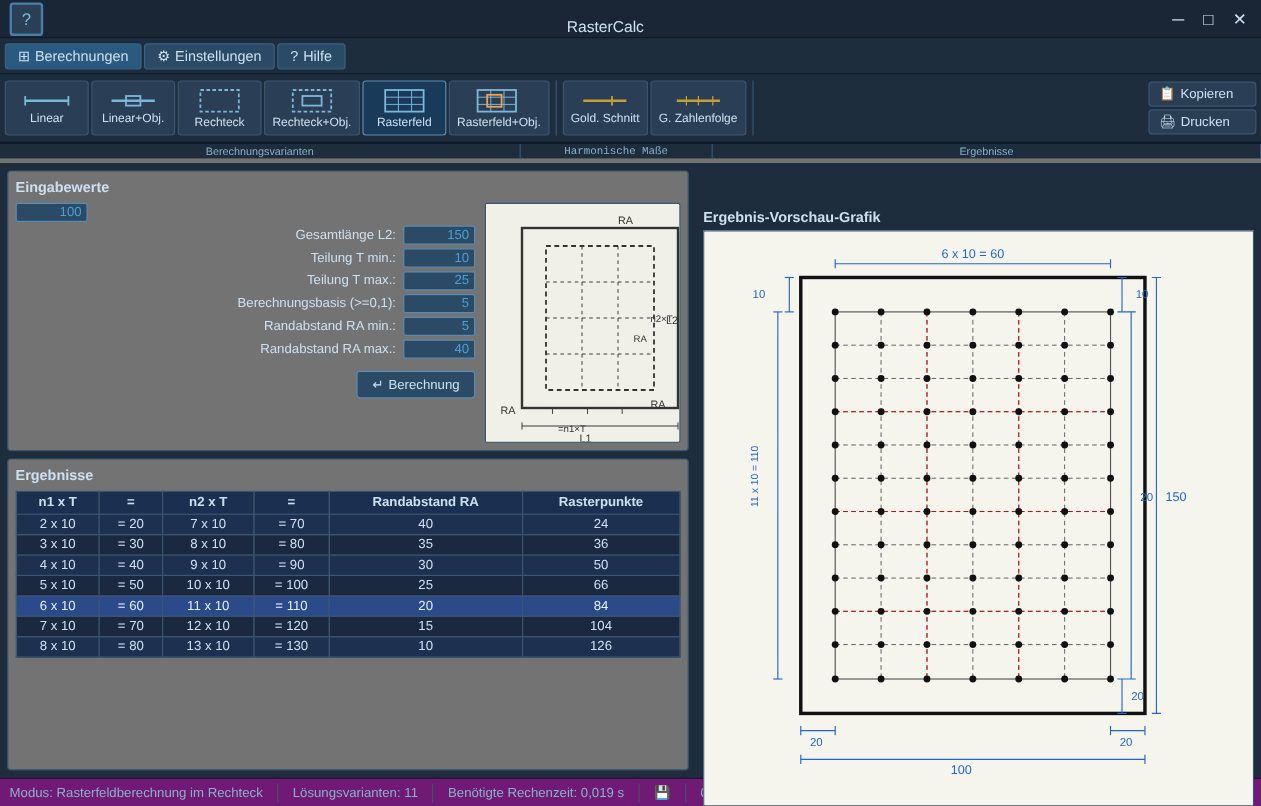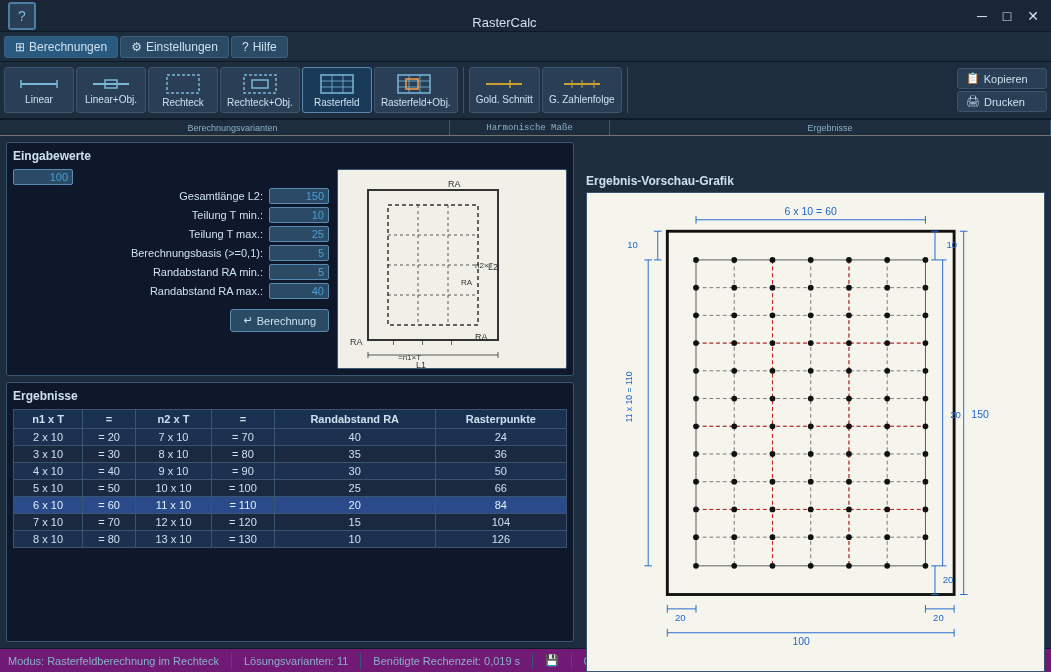--- a/index.html
+++ b/index.html
@@ -91,43 +91,42 @@
       display: flex; align-items: center; gap: 4px;
       background: #2a3f55; border: 1px solid #3a5570;
       color: #cce0f0; padding: 3px 8px; border-radius: 3px;
       cursor: pointer; font-size: 11px; min-width: 90px;
     }
     
     #toolbar-labels {
       height: 16px;
       background: #1e2d3d;
       display: flex;
-      border-bottom: 1px solid #737373;
-      padding-left: 16px;
+      border-bottom: 4px solid #737373;
     }
     .tbl-section {
       display: flex; align-items: center; justify-content: center;
       font-size: 9px; color: #8ab0c8; border-right: 1px solid #3a5570;
     }
     
     #main {
       display: flex;
       height: calc(672px - 32px - 30px - 58px - 16px - 24px);
       background: #1e2d3d;
     }
     
     #left-panel {
       width: 580px;
       display: flex;
       flex-direction: column;
       padding: 6px;
       gap: 6px;
     }
     .panel-section {
-      background: #0f172a;
+      background: #737373;
       border: 1px solid #3a5570;
       border-radius: 3px;
       padding: 6px;
     }
     .panel-title {
       font-size: 12px; font-weight: bold; color: #cce0f0;
       margin-bottom: 6px;
     }
     
     #input-area {
@@ -140,21 +139,21 @@
     .input-label {
       flex: 1; text-align: right; padding-right: 6px;
       color: #cce0f0; font-size: 11px;
     }
     .input-val {
       width: 60px; background: #2a4a65; border: 1px solid #5a8ab0;
       color: #4a9fd4; text-align: right; padding: 1px 4px;
       font-size: 11px; border-radius: 2px;
     }
     #diagram-area {
-      width: 230px; height: 200px;
+      width: 163px; height: 200px;
       background: #f0f0e8;
       border: 1px solid #3a5570;
       border-radius: 2px;
       position: relative;
       overflow: hidden;
       text-align: right;
     }
     .calc-btn {
       display: flex; align-items: center; gap: 4px;
       background: #2a4a65; border: 1px solid #5a8ab0;

